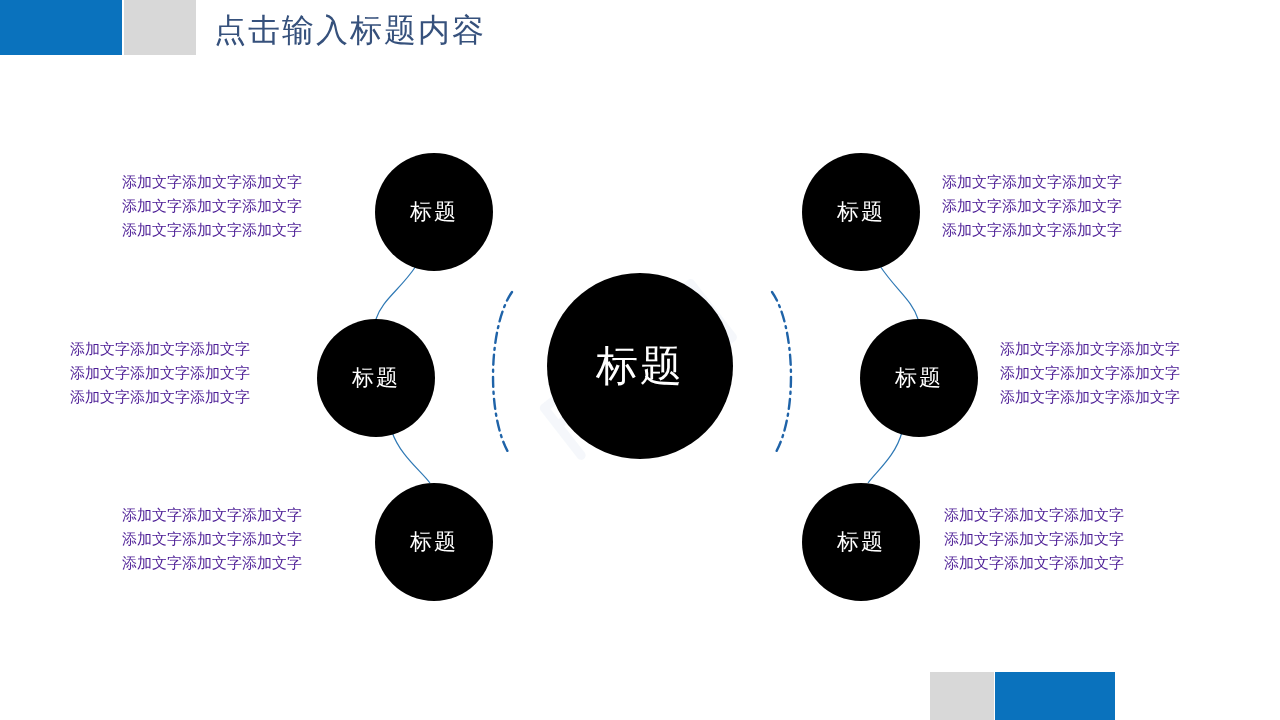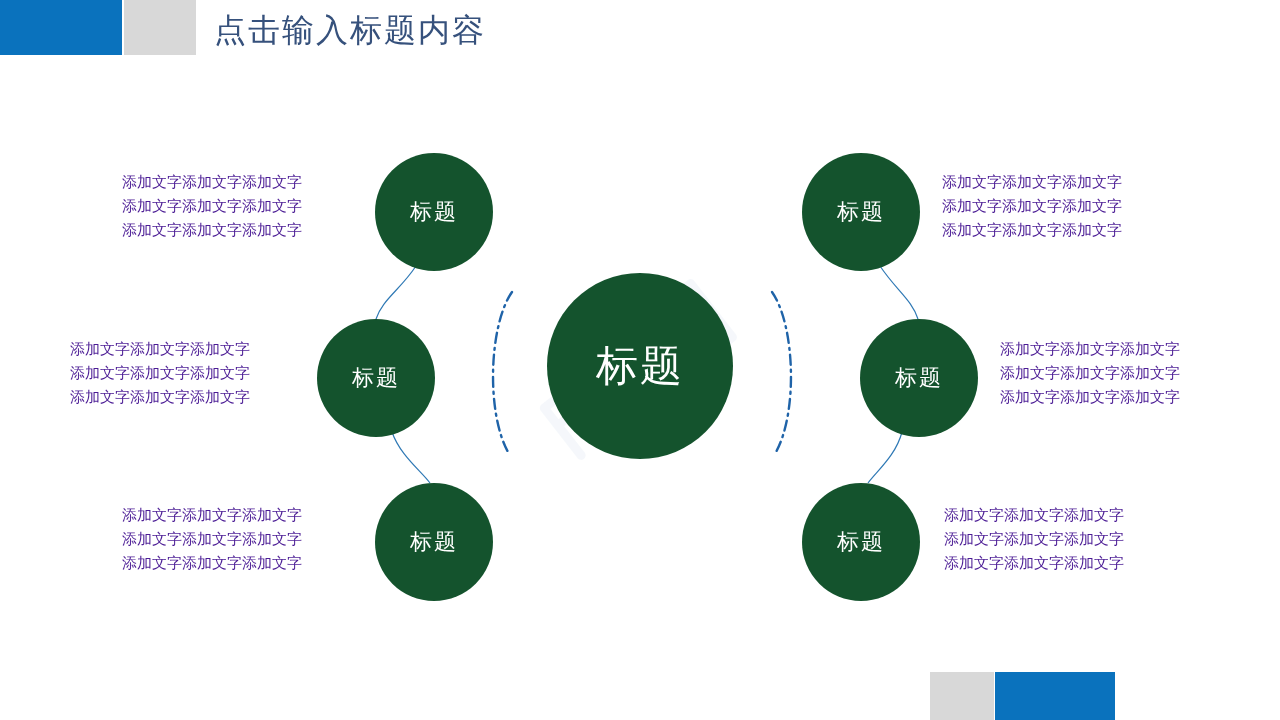--- a/index.html
+++ b/index.html
@@ -74,21 +74,21 @@
     top: 0;
     width: 1280px;
     height: 720px;
     pointer-events: none;
   }
 
   
   .circle {
     position: absolute;
     border-radius: 50%;
-    background: #14532d;
+    background: #000000;
     display: flex;
     align-items: center;
     justify-content: center;
     color: #ffffff;
     font-family: "Liberation Serif", serif;
   }
   .circle span {
     display: block;
     letter-spacing: 2px;
   }

